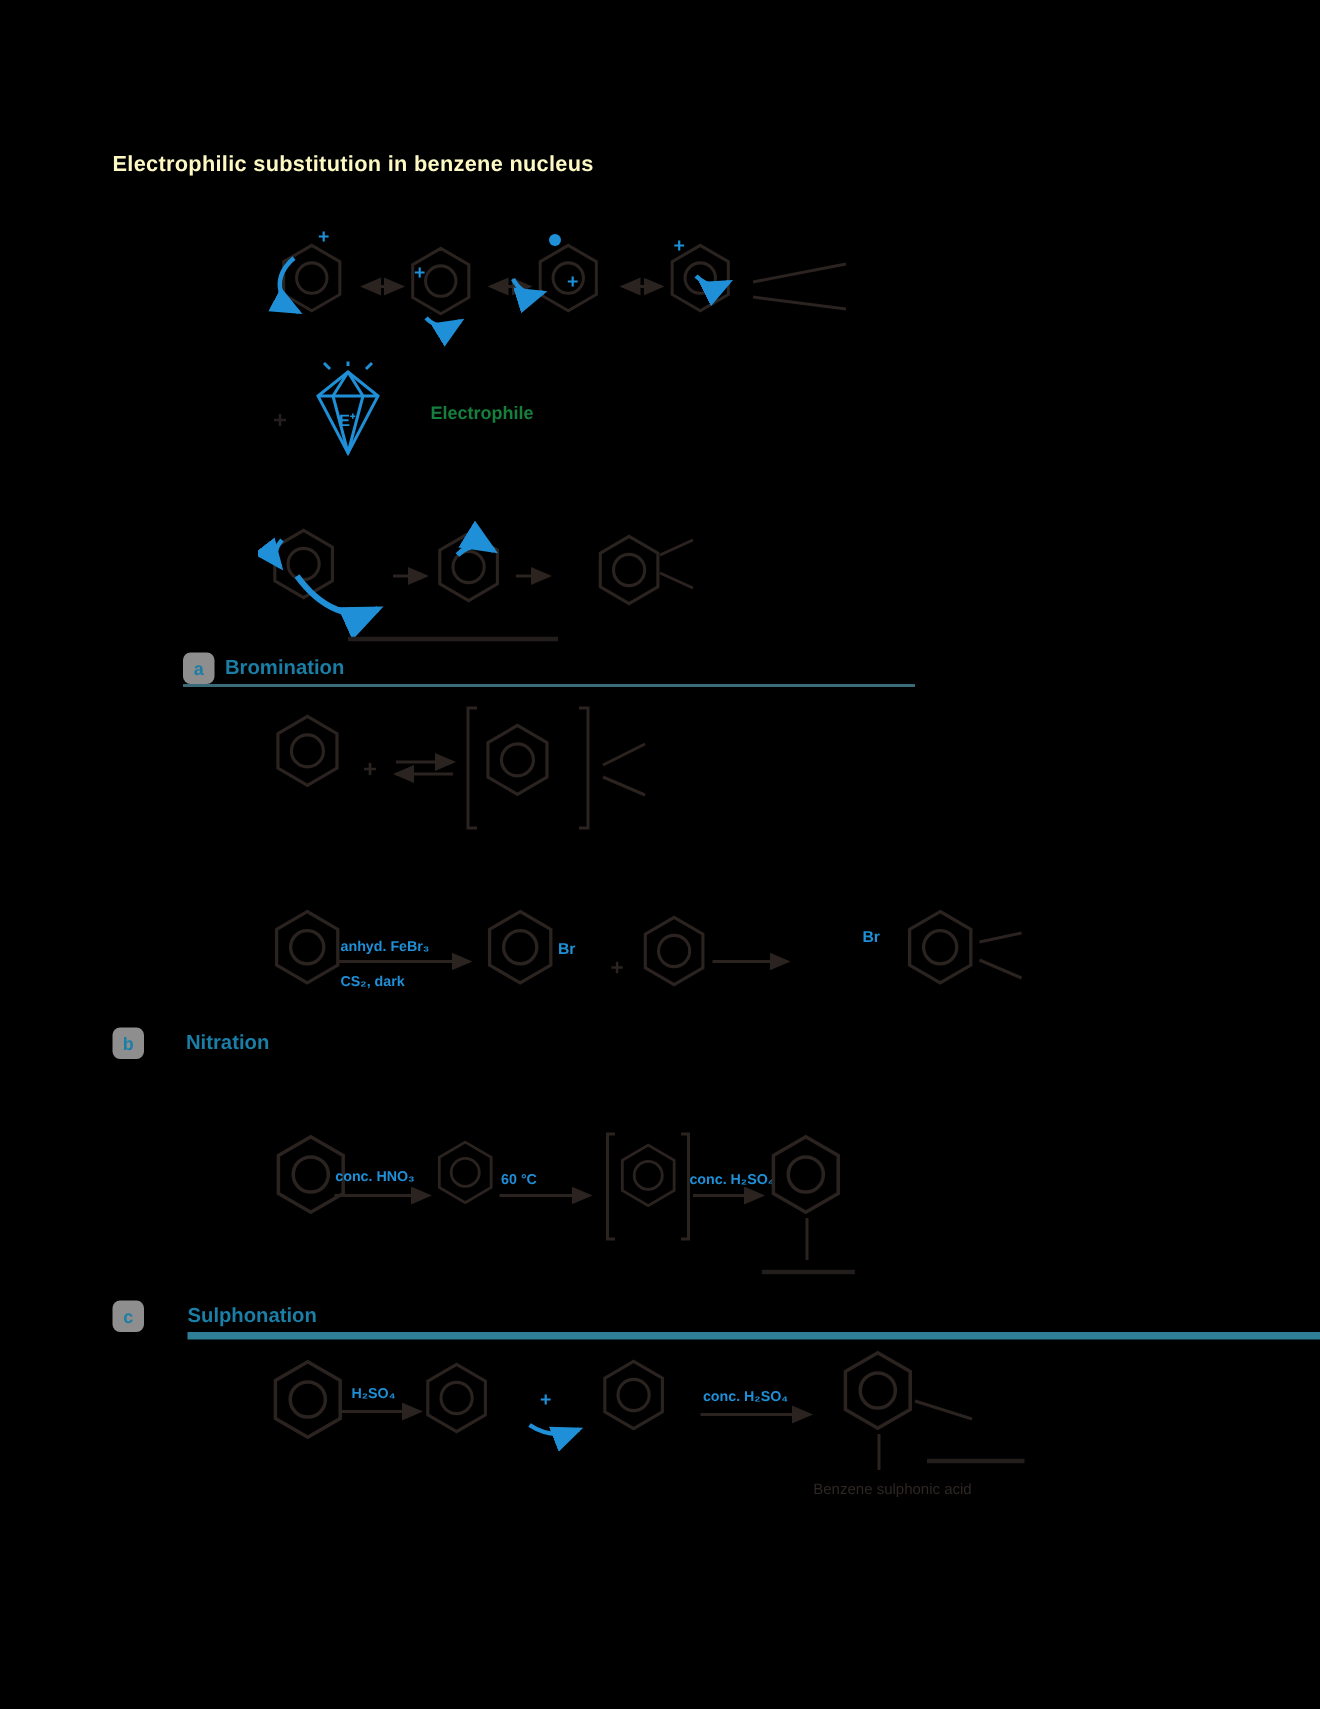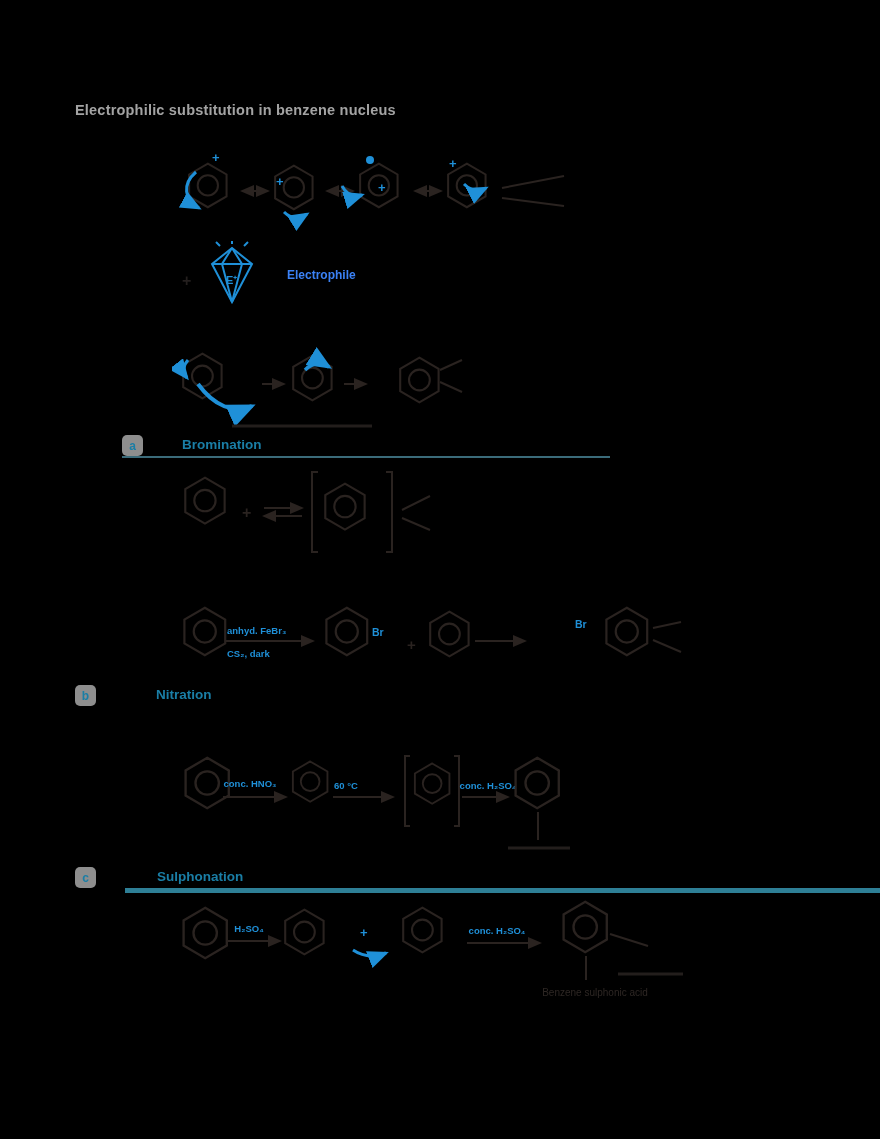--- a/index.html
+++ b/index.html
@@ -1,26 +1,26 @@
 <!DOCTYPE html>
 <html><head>
 <meta charset="utf-8">
 <style>
   html,body{margin:0;padding:0;background:#000;}
   body{position:relative;width:880px;height:1139px;overflow:hidden;
        font-family:"Liberation Sans",sans-serif;}
   .abs{position:absolute;}
-  .title{color:#a3a3a3;font-size:14.5px;font-weight:bold;letter-spacing:.2px;}
-  .section-title{color:#1a7ea6;font-size:13.5px;font-weight:bold;margin-left:32px;}
+  .title{color:#fef9c3;font-size:14.5px;font-weight:bold;letter-spacing:.2px;}
+  .section-title{color:#1a7ea6;font-size:13.5px;font-weight:bold;}
   .badge{width:21px;height:21px;background:#8e8e8e;border-radius:5px;
          display:flex;align-items:center;justify-content:center;
          color:#1a7ea6;font-size:12px;font-weight:bold;}
   .rule-a{height:2px;background:#3b6b7a;}
   .rule-c{height:5px;background:#2e7f96;}
-  .elabel{color:#3b82f6;font-size:12px;font-weight:bold;}
+  .elabel{color:#15803d;font-size:12px;font-weight:bold;}
   .darkplus{color:#241f1e;font-size:16px;font-weight:bold;}
   svg text{font-family:"Liberation Sans",sans-serif;}
   .blue-reagent{fill:#1f90d8;font-size:9.5px;font-weight:bold;}
   .blue-atom{fill:#1f90d8;font-size:10.5px;font-weight:bold;}
   .blue-plus{fill:#1f90d8;font-size:13px;font-weight:bold;}
   .dark-caption{fill:#2e2724;font-size:10px;}
 </style>
 </head>
 <body>
 

